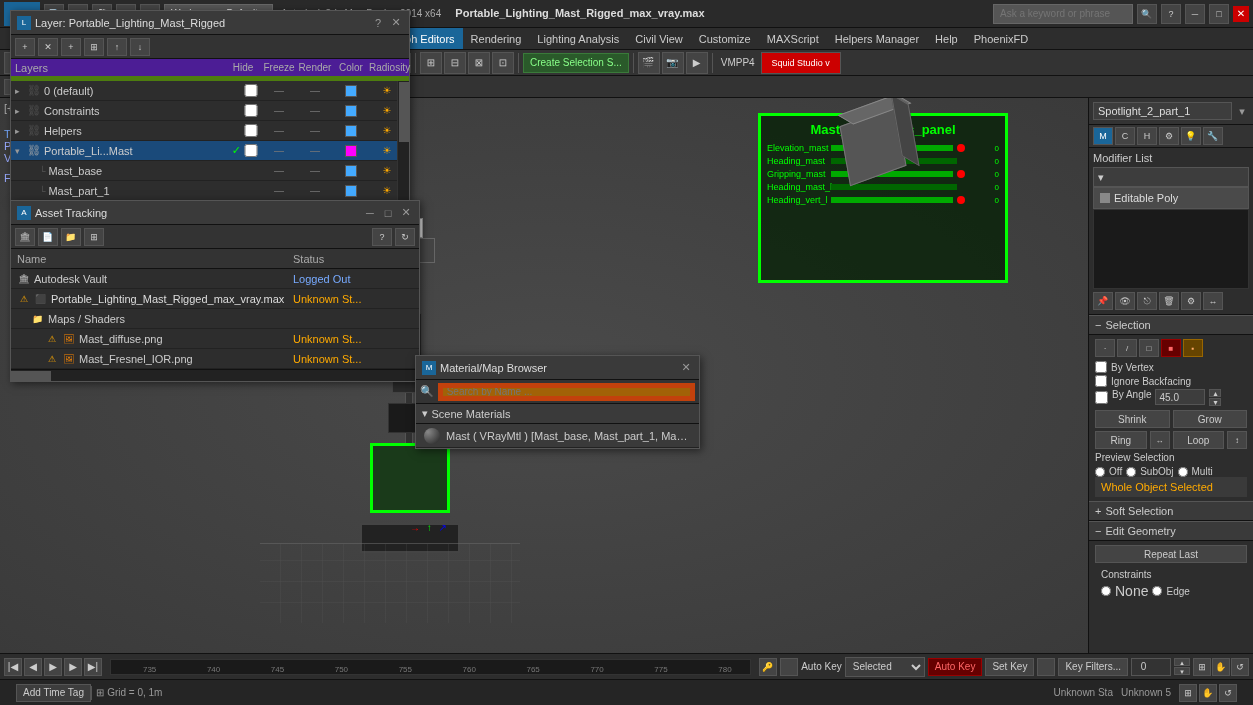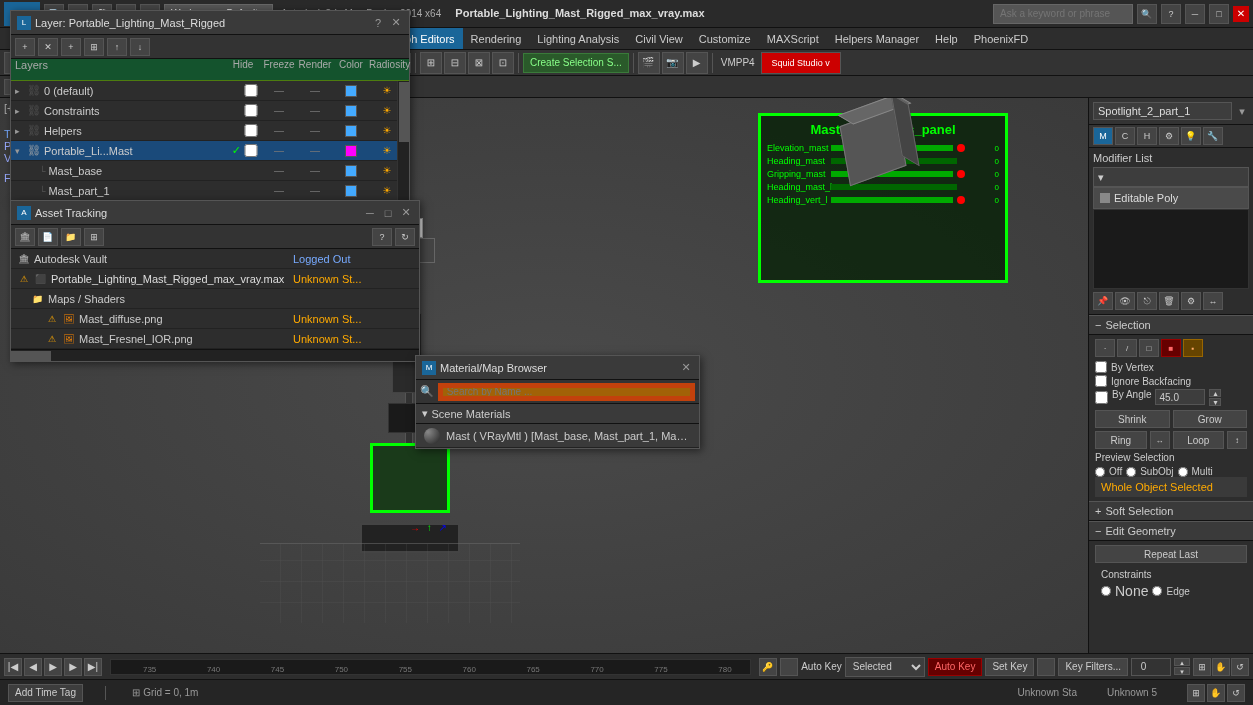--- a/index.html
+++ b/index.html
@@ -459,22 +459,22 @@
       font-size: 11px;
       color: #fa0;
       background: #3a3a3a;
     }
     .status-bar {
       height: 26px;
       background: #252525;
       border-top: 1px solid #111;
       display: flex;
       align-items: center;
-      padding: 0 8px;
-      gap: 22px;
+      padding: 0 16px;
+      gap: 0;
     }
     .status-item {
       font-size: 10px;
       color: #999;
       padding: 0 4px;
     }
     .status-select {
       height: 20px;
       background: #3d3d3d;
       border: 1px solid #555;
@@ -544,23 +544,24 @@
       border: 1px solid #555;
       display: flex;
       align-items: center;
       justify-content: center;
       font-size: 9px;
       color: #ccc;
       cursor: pointer;
     }
     .layer-headers {
       display: flex;
+      align-items: center;
       height: 22px;
-      background: #14532d;
-      border-bottom: 1px solid #4d7c0f;
+      background: #4c1d95;
+      border-bottom: 5px solid #4d7c0f;
       padding: 0 4px;
     }
     .layer-header-name {
       flex: 1;
       font-size: 11px;
       color: #aaa;
     }
     .layer-header-col {
       width: 36px;
       text-align: center;
@@ -1237,20 +1238,24 @@
   </div>
   <div class="asset-toolbar">
     <div class="panel-tool">🏛</div>
     <div class="panel-tool">📄</div>
     <div class="panel-tool">📁</div>
     <div class="panel-tool">⊞</div>
     <div style="flex:1;"></div>
     <div class="panel-tool">?</div>
     <div class="panel-tool">↻</div>
   </div>
+  <div class="asset-table-header">
+    <span class="asset-col-name">Name</span>
+    <span class="asset-col-status">Status</span>
+  </div>
 
   <div class="asset-row">
     <span class="asset-row-icon">🏛</span>
     <span class="asset-row-name">Autodesk Vault</span>
     <span class="asset-row-status" style="color:#7af;">Logged Out</span>
   </div>
   <div class="asset-row">
     <span class="asset-row-icon warn-icon">⚠</span>
     <span class="asset-row-icon" style="color:#aaa;">⬛</span>
     <span class="asset-row-name" style="color:#ddd;">Portable_Lighting_Mast_Rigged_max_vray.max</span>

